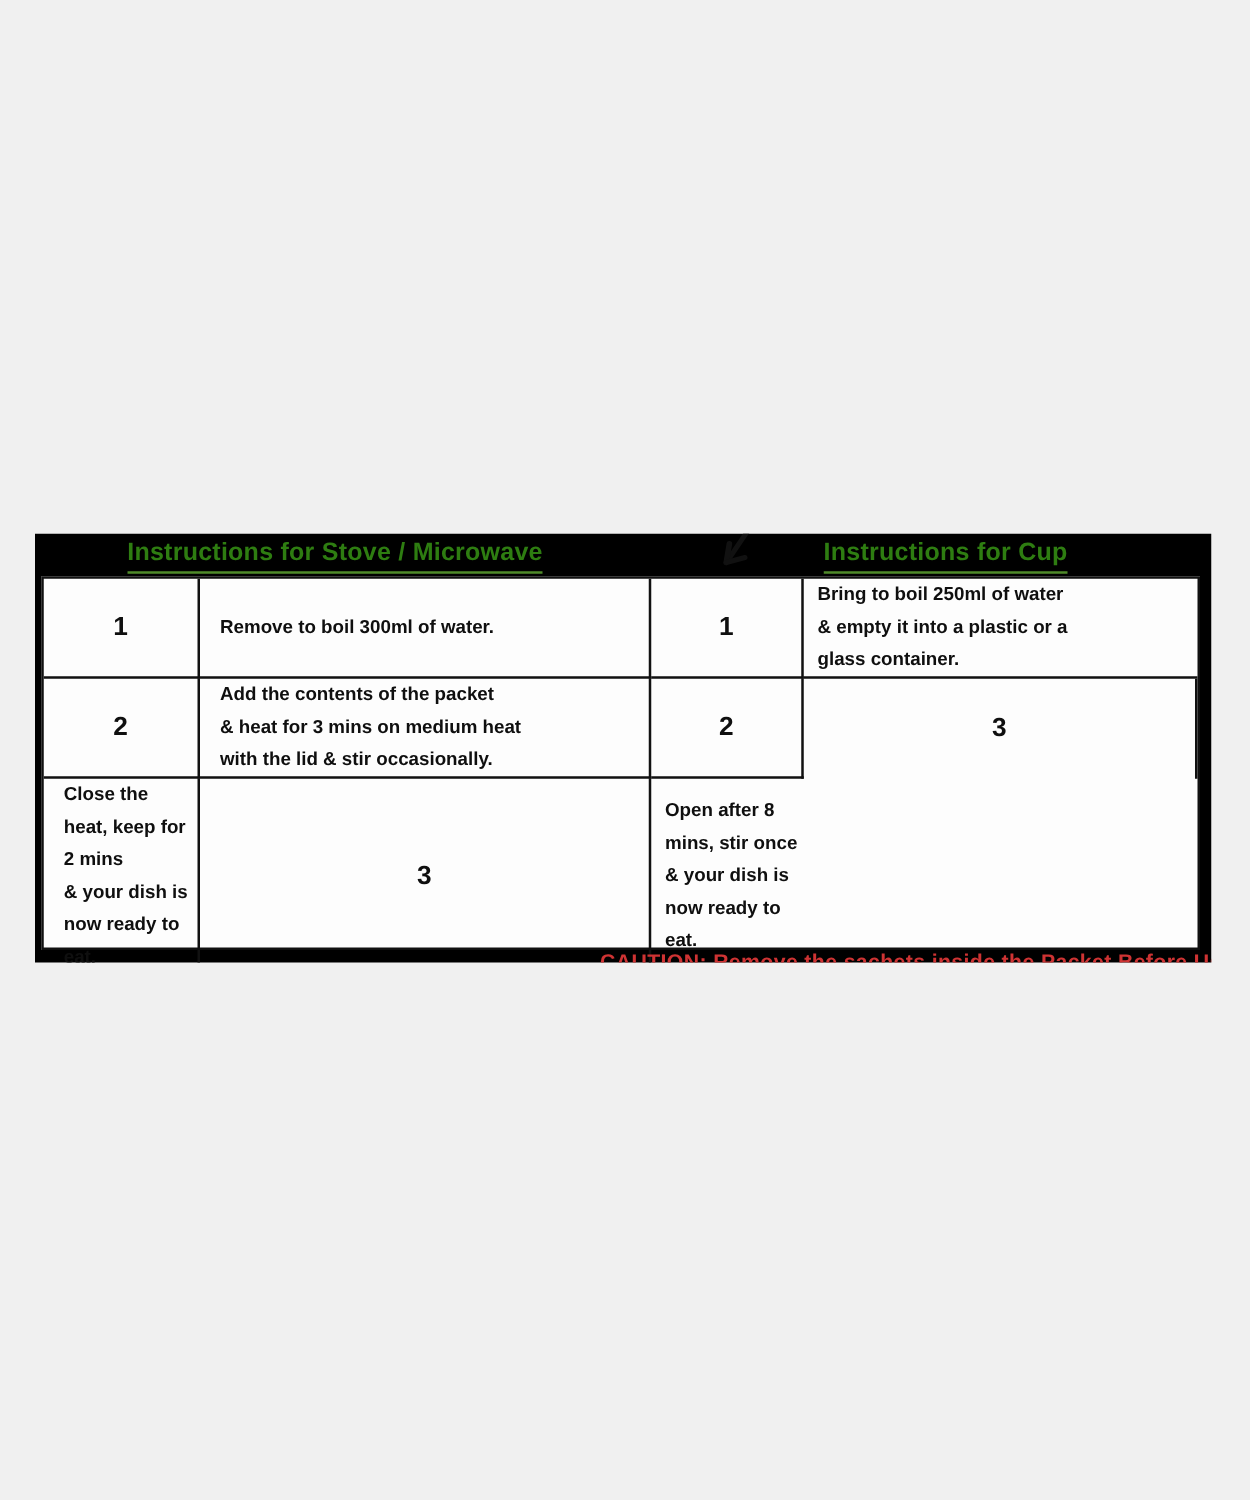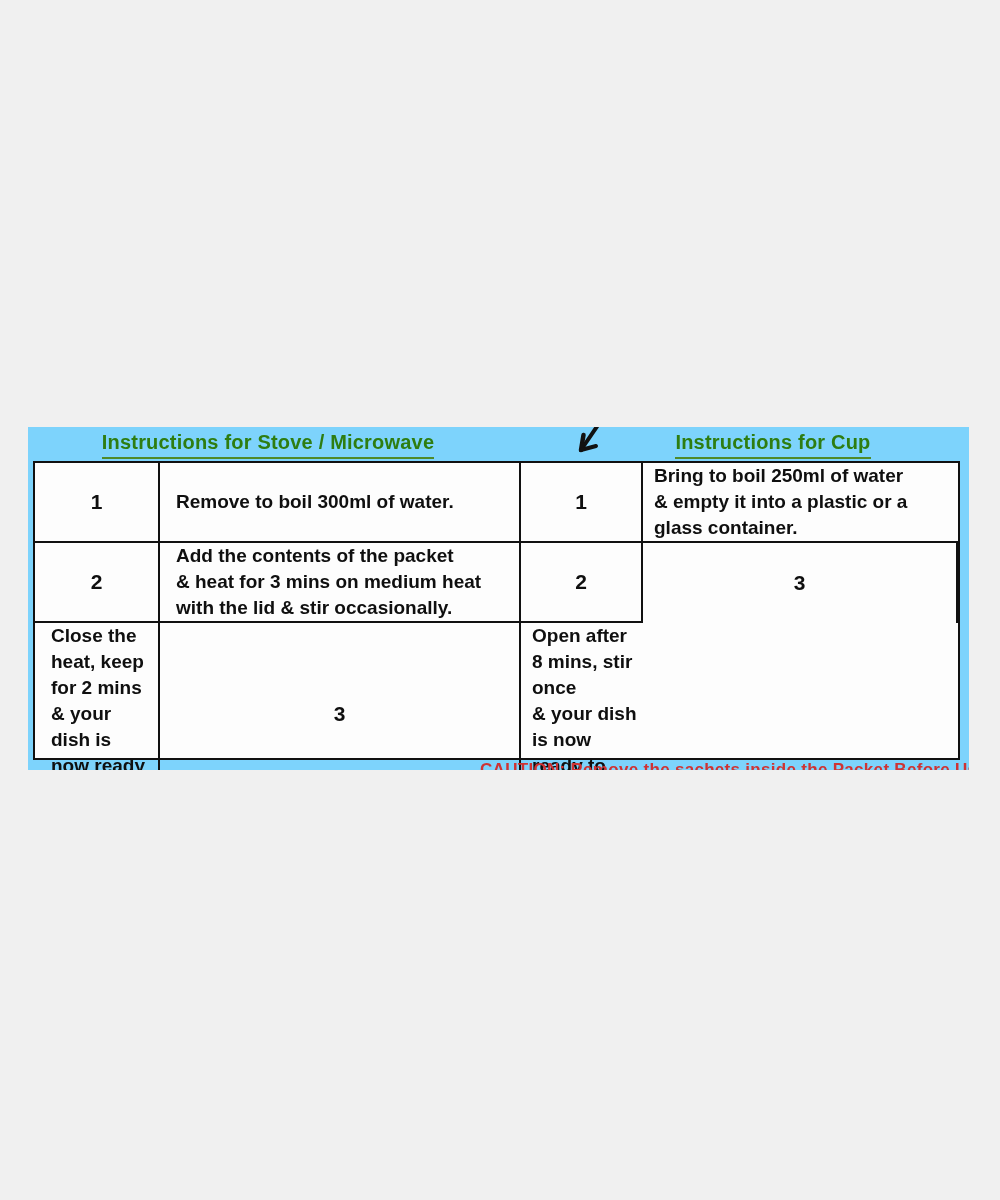--- a/index.html
+++ b/index.html
@@ -13,40 +13,40 @@
     font-family: "Liberation Sans", "DejaVu Sans", sans-serif;
     position: relative;
     overflow: hidden;
   }
   .card {
     position: absolute;
     left: 28px;
     top: 427px;
     width: 941px;
     height: 343px;
-    background: #7dd3fc;
+    background: #000000;
     overflow: hidden;
   }
   .title {
     position: absolute;
     top: 4px;
     margin: 0;
     font-size: 20px;
     font-weight: bold;
     color: #2e7d11;
     text-align: center;
     letter-spacing: 0.2px;
   }
   .title .underlined {
     display: inline-block;
     border-bottom: 2px solid #4f8a2a;
     padding-bottom: 3px;
   }
   .title-stove { left: 68px; width: 344px; }
-  .title-cup   { left: 640px; width: 210px; }
+  .title-cup   { left: 616px; width: 210px; text-align: right; }
   .arrow-wrap {
     position: absolute;
     left: 541px;
     top: -4px;
     width: 34px;
     height: 32px;
   }
   .itable {
     position: absolute;
     left: 5px;
@@ -67,21 +67,21 @@
     color: #0f0f0f;
   }
   .cell.last-col { border-right: none; }
   .cell.last-row { border-bottom: none; }
   .cell.num {
     justify-content: center;
     font-size: 21px;
     font-weight: bold;
   }
   .cell.txt {
-    font-size: 19px;
+    font-size: 15px;
     font-weight: bold;
     line-height: 26px;
     white-space: pre-line;
     padding-left: 16px;
     padding-right: 4px;
   }
   .cell.txt.cup-col {
     padding-left: 11px;
     padding-right: 2px;
   }

